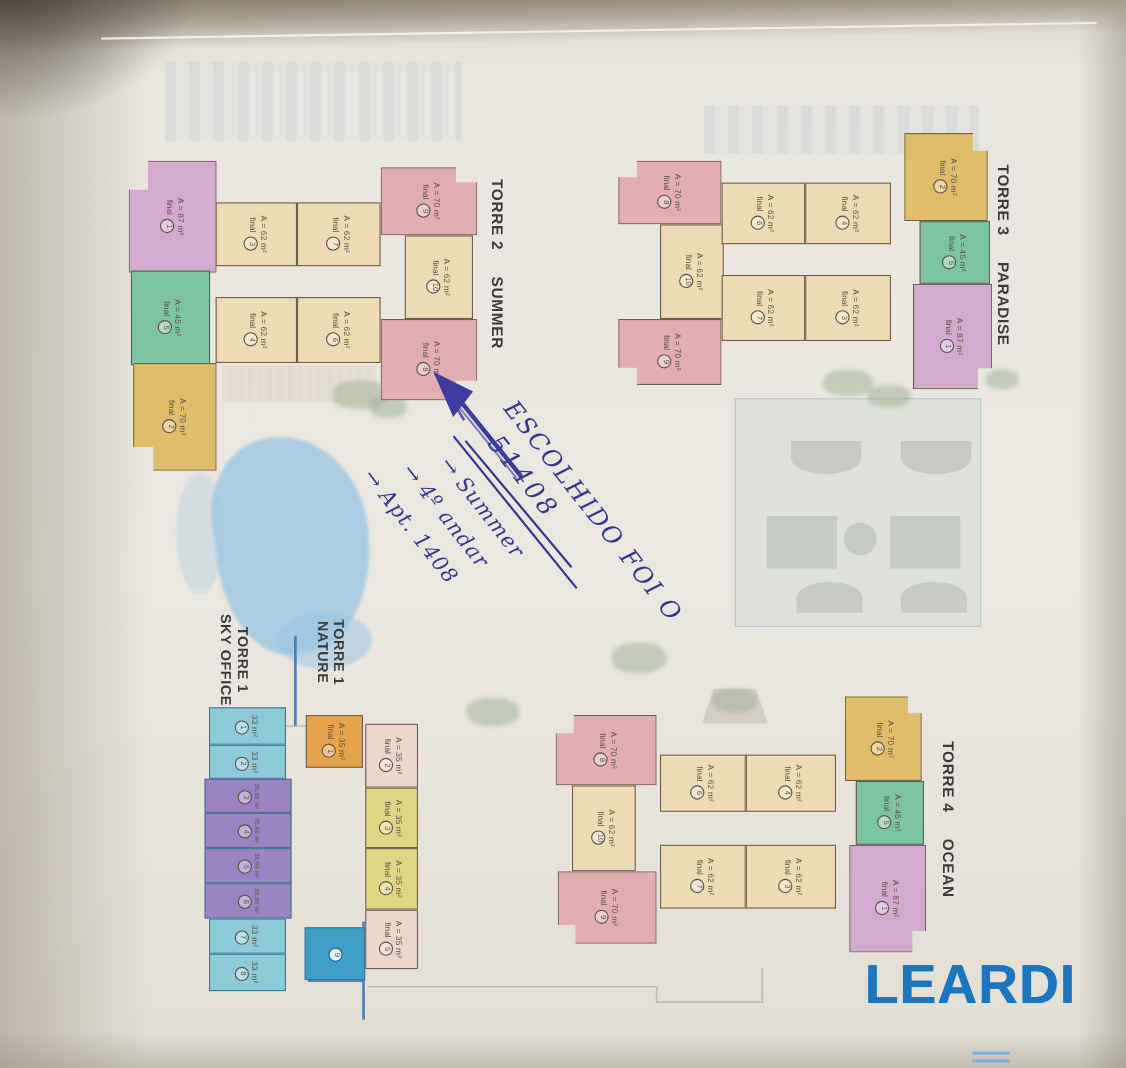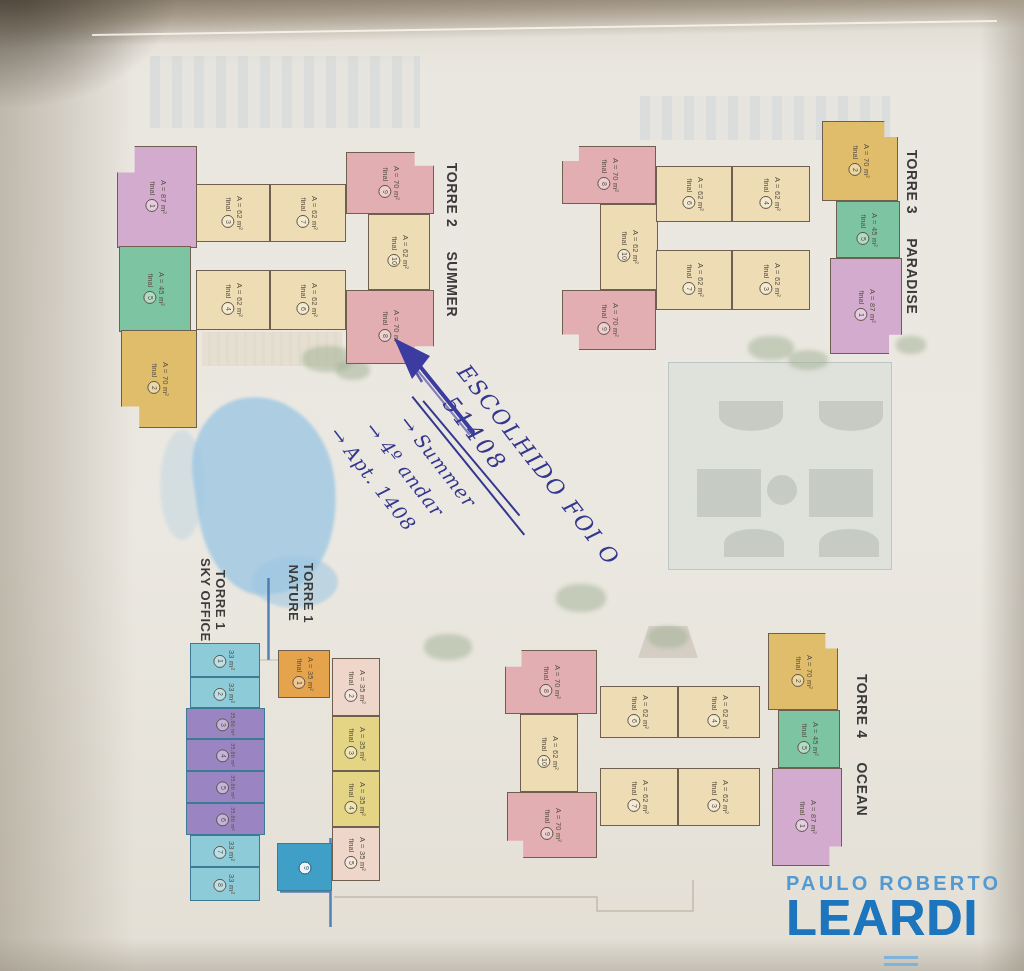--- a/index.html
+++ b/index.html
@@ -412,21 +412,20 @@
   </div>
 
   <svg class="layer" style="left:378px;top:330px;" width="130" height="130" viewBox="0 0 130 130">
     <line x1="95" y1="102" x2="32" y2="24" stroke="#3c3ca0" stroke-width="4" stroke-linecap="round"></line>
     <line x1="91" y1="104" x2="36" y2="36" stroke="#3c3ca0" stroke-width="2" stroke-linecap="round" opacity=".6"></line>
     <polygon points="16,8 52,26 34,49" fill="#3c3ca0"></polygon>
     <line x1="18" y1="10" x2="44" y2="52" stroke="#3c3ca0" stroke-width="2.5" opacity=".8"></line>
   </svg>
 
   <div class="logo">
-    <div class="logo-top">PAULO ROBERTO</div>
     <div class="logo-main">LEARDI</div>
     <div class="logo-mark">
         <div></div>
         <div></div>
       </div>
   </div>
 
 </div>
 
 </body></html>

